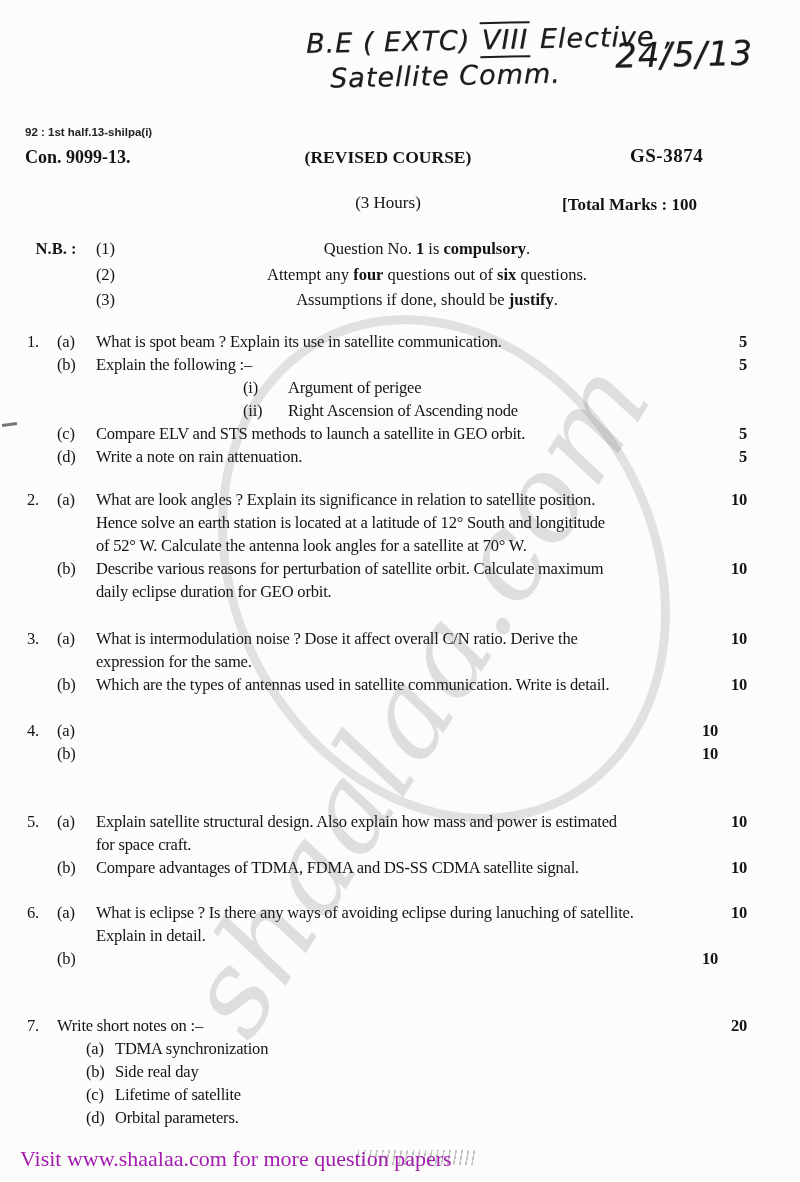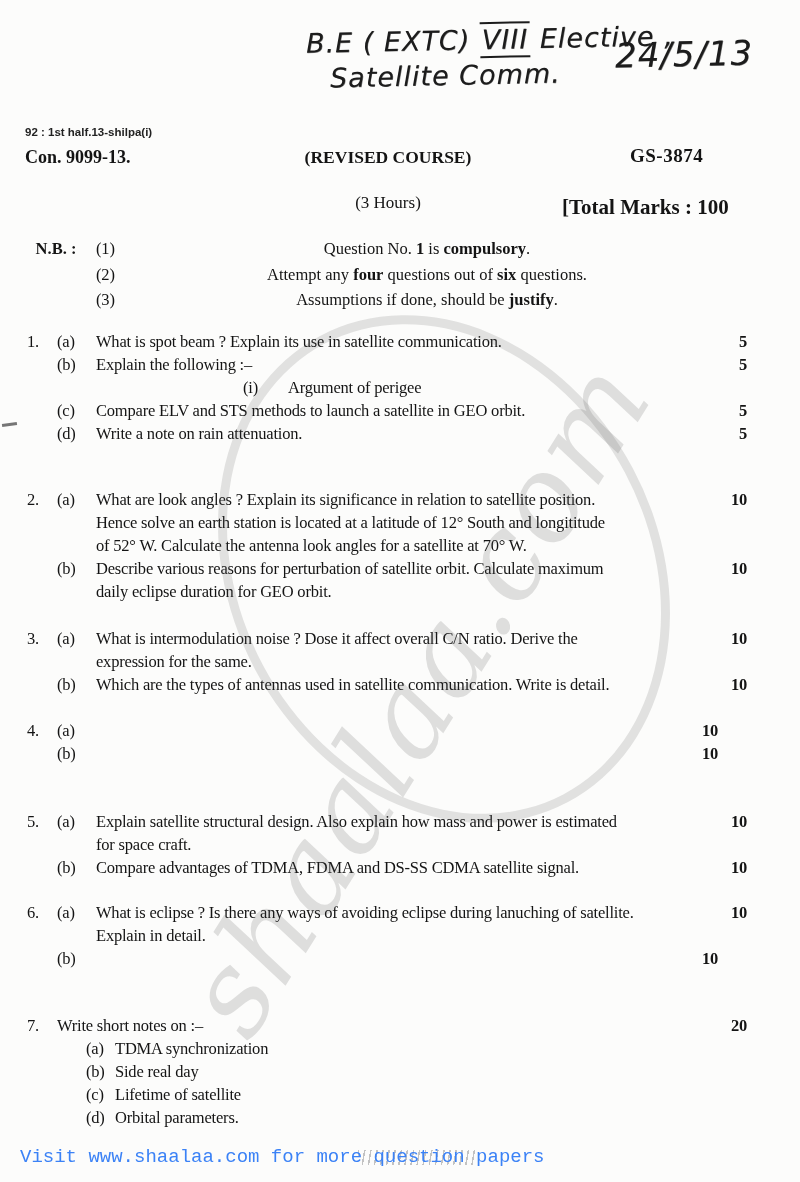--- a/index.html
+++ b/index.html
@@ -26,21 +26,21 @@
   .hand-line1{left:306px;top:24px;font-size:27px;}
   .hand-line2{left:330px;top:60px;font-size:27px;}
   .hand-date{left:615px;top:34px;font-size:34px;}
   .roman{border-top:2.5px solid #1c1c1c;border-bottom:2.5px solid #1c1c1c;padding:0 2px 1px 2px;}
   
   .print-ref{position:absolute;left:25px;top:126px;font-family:"Liberation Sans",sans-serif;font-size:11.5px;font-weight:bold;color:#222;}
   .con-no{position:absolute;left:25px;top:147px;font-size:18px;font-weight:bold;font-family:Liberation Serif, serif;}
   .course{position:absolute;left:0;right:0;top:147px;text-align:center;font-size:17.5px;font-weight:bold;transform:translateX(-12px);}
   .paper-code{position:absolute;left:630px;top:145px;font-size:19px;font-weight:bold;letter-spacing:.5px;}
   .duration{position:absolute;left:0;right:0;top:193px;text-align:center;font-size:17px;transform:translateX(-12px);}
-  .total-marks{position:absolute;left:562px;top:195px;font-size:21px;font-weight:bold;}
+  .total-marks{position:absolute;left:562px;top:195px;font-size:17px;font-weight:bold;}
   
   .nb{position:absolute;left:25px;top:236px;width:705px;font-size:16.5px;line-height:25.5px;}
   .nb-row{display:grid;grid-template-columns:62px 37px 1fr;text-align:center;}
   .nb-head{font-weight:bold;}
   
   .qblock{position:absolute;left:27px;width:720px;font-size:16.5px;line-height:23px;letter-spacing:-0.2px;}
   .prow{display:grid;grid-template-columns:30px 39px 622px 29px;}
   .q7row{display:grid;grid-template-columns:30px 661px 29px;}
   .qnum{white-space:nowrap;}
   .plabel{white-space:nowrap;}
@@ -64,21 +64,21 @@
     font-family:"DejaVu Serif", serif;
     font-style:italic;
     font-size:118px;
     color:rgba(80,80,80,0.17);
     transform:rotate(-58deg);
     letter-spacing:2px;
     pointer-events:none;
     line-height:150px;
   }
   
-  .footer{position:absolute;left:20px;top:1146px;font-family:Liberation Mono, monospace;font-size:19px;color:#3b82f6;}
+  .footer{position:absolute;left:20px;top:1146px;font-family:Liberation Serif, serif;font-size:22px;color:#a21caf;}
   .overprint{
     position:absolute;left:358px;top:1150px;width:118px;height:15px;
     background:repeating-linear-gradient(100deg, rgba(20,20,20,.55) 0 1.5px, transparent 1.5px 6px);
     opacity:.45;filter:blur(.4px);
   }
   .margin-dash{position:absolute;left:2px;top:423px;width:15px;height:3px;background:#4a4a4a;opacity:.75;transform:rotate(-8deg);}
 </style>
 </head>
 <body>
 
@@ -129,20 +129,26 @@
       <span class="pmarks">5</span>
     </div>
     <div class="prow">
       <span class="qnum"></span>
       <span class="plabel"></span>
       <span class="ptext"><span class="subwrap"><span class="sublabel">(i)</span><span>Argument of perigee</span></span></span>
       <span class="pmarks"></span>
     </div>
     <div class="prow">
       <span class="qnum"></span>
+      <span class="plabel"></span>
+      <span class="ptext"><span class="subwrap"><span class="sublabel">(ii)</span><span>Right Ascension of Ascending node</span></span></span>
+      <span class="pmarks"></span>
+    </div>
+    <div class="prow">
+      <span class="qnum"></span>
       <span class="plabel">(c)</span>
       <span class="ptext">Compare ELV and STS methods to launch a satellite in GEO orbit.</span>
       <span class="pmarks">5</span>
     </div>
     <div class="prow">
       <span class="qnum"></span>
       <span class="plabel">(d)</span>
       <span class="ptext">Write a note on rain attenuation.</span>
       <span class="pmarks">5</span>
     </div>

